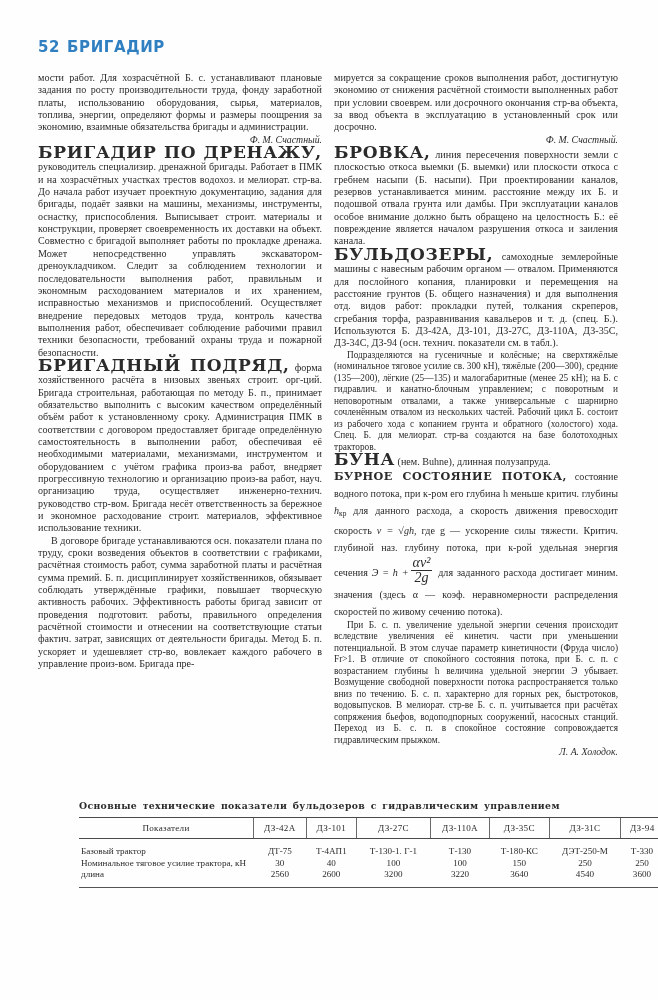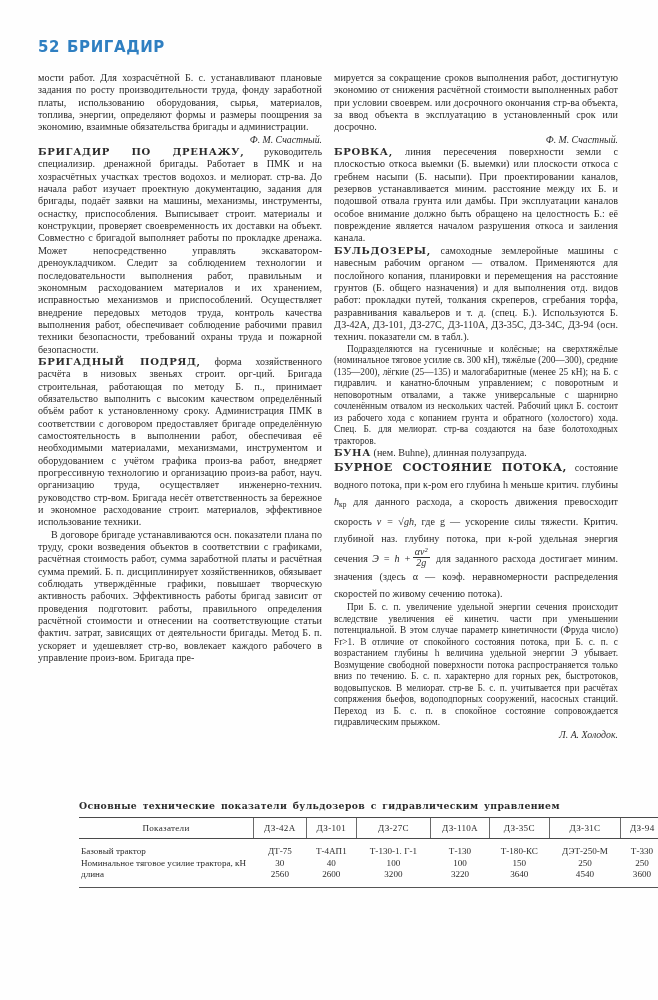--- a/index.html
+++ b/index.html
@@ -57,21 +57,21 @@
   }
   .col p {
     margin: 0;
   }
   .col p.ind { text-indent: 13px; }
   .col p.noind { text-indent: 0; }
 
   .entry-head {
     font-family: "DejaVu Serif", "Liberation Serif", serif;
     font-weight: bold;
-    font-size: 10px;
+    font-size: 17px;
     letter-spacing: 0.7px;
   }
   .entry-head.small { font-size: 11.2px; letter-spacing: 0.5px; }
   .it { }
   .sig {
     display: block;
     text-align: right;
     font-style: italic;
     font-size: 9.8px;
     margin-top: 0px;
@@ -79,21 +79,21 @@
 
   
   .fml { font-style: italic; white-space: nowrap; }
   .sub { font-size: 7.4px; font-style: normal; vertical-align: -0.22em; margin-top: 12px; }
   .frac {
     display: inline-block;
     vertical-align: -0.42em;
     text-align: center;
     line-height: 1.02;
     margin: 0 2px;
-    font-size: 10px;
+    font-size: 14px;
   }
   .frac .num { display: block; padding: 0 2px; }
   .frac .den {
     display: block;
     border-top: 1px solid #2b2b2b;
     padding: 0 2px;
     font-style: italic;
   }
   .tallline { line-height: 17px; }
 

